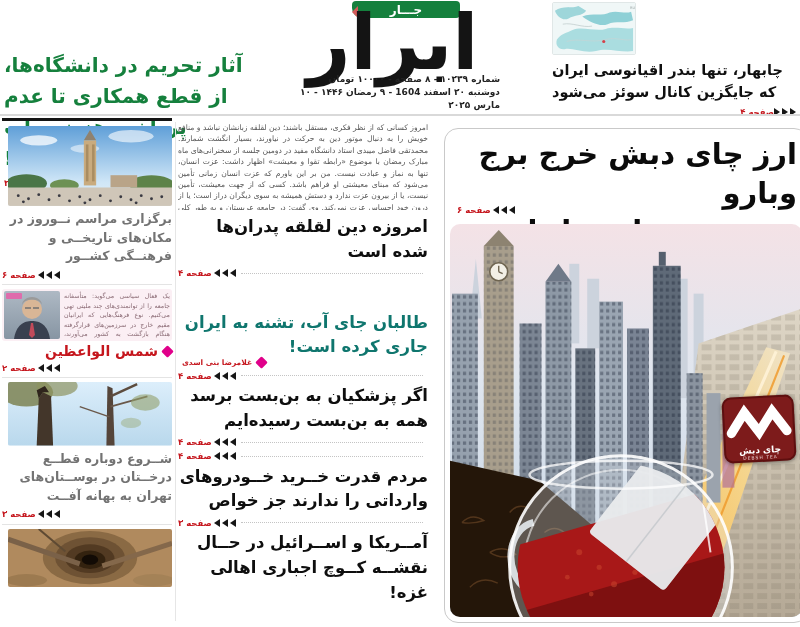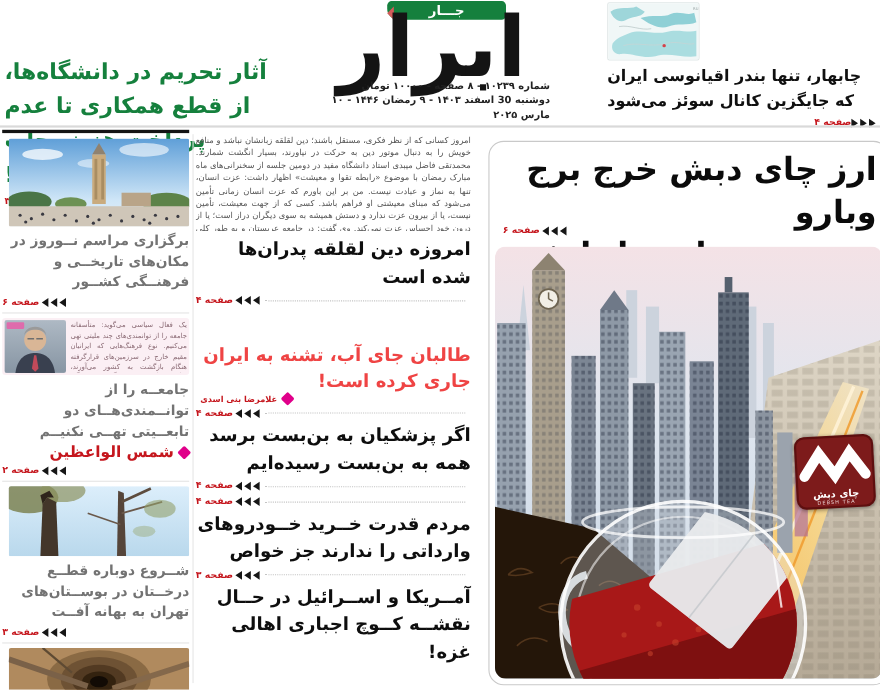--- a/index.html
+++ b/index.html
@@ -52,21 +52,21 @@
   .lhead{font-size:12.5px;font-weight:bold;line-height:1.5;text-align:right;margin-top:4px;color:#737373;}
   .l2top{display:flex;gap:4px;align-items:flex-start;background:#fbeff4;border-radius:3px;padding:2px;}
   .l2lead{flex:1;font-size:6.3px;color:#8a6a74;line-height:1.5;text-align:justify;height:48px;overflow:hidden;}
   .l2photo{flex:none;width:56px;height:48px;border-radius:2px;}
   .byrow{display:flex;align-items:center;gap:5px;margin-top:2px;direction:rtl;}
   .byrow .by{font-size:14px;font-weight:bold;color:#c5161d;}
   
   .midcol{position:absolute;top:122px;right:372px;left:178px;width:auto;}
   .midlead{font-size:7.6px;color:#555;line-height:1.5;text-align:justify;height:88px;overflow:hidden;margin-bottom:5px;}
   .mhead{font-size:16.5px;font-weight:bold;line-height:1.5;text-align:right;color:#0e0e0e;}
-  .mhead.red{color:#ef4444;margin-top:32px;}
+  .mhead.red{color:#0f766e;margin-top:32px;}
   .mitem{margin-bottom:3px;}
   .mby{display:flex;align-items:center;gap:5px;direction:rtl;justify-content:flex-end;margin-left:4px;margin-top:-3px;height:10px;}
   .mby .by{font-size:7.5px;font-weight:bold;color:#c5161d;}
   
   .mainblock{
     position:absolute;top:128px;left:432px;width:364px;height:495px;
     border:1px solid #c9c9c9;border-radius:14px;background:#fff;margin-left:12px;
   }
   .mainhead{position:absolute;top:6px;right:10px;left:10px;text-align:right;font-weight:bold;color:#0b0b0b;}
   .mainhead .l1{font-size:29px;line-height:1.35;letter-spacing:-1px;}
@@ -88,21 +88,21 @@
 
 <div class="page">
 
   <div class="topband">
 
     <div class="masthead">
       <div class="bubble">جـــار</div>
       <div class="paper-title">ابرار</div>
       <div class="dateblock">
         <div>شماره ۱۰۲۳۹ - ۸ صفحه - ۱۰۰۰۰ تومان</div>
-        <div>دوشنبه 30 اسفند ۱۴۰۳ - ۹ رمضان ۱۴۴۶ - ۱۰ مارس ۲۰۲۵</div>
+        <div>دوشنبه ۲۰ اسفند 1604 - ۹ رمضان ۱۴۴۶ - ۱۰ مارس ۲۰۲۵</div>
       </div>
     </div>
 
     <div class="tr-teaser">
       <svg class="map-thumb" viewBox="0 0 84 53" preserveAspectRatio="none">
         <rect width="84" height="53" fill="#f0f7f7"></rect>
         <path d="M2,8 C10,2 20,6 26,3 L34,8 C30,14 22,12 16,16 C10,19 4,14 2,8 Z" fill="#9ed6da"></path>
         <path d="M30,14 C40,10 52,14 58,10 C66,7 74,12 80,9 L82,18 C74,22 64,18 56,22 C48,25 38,20 30,14 Z" fill="#8fd0d6"></path>
         <path d="M20,28 C30,24 44,30 54,27 C64,24 74,28 82,26 L82,50 C70,52 56,46 44,50 C32,53 20,46 12,48 C6,49 2,44 4,38 C8,32 14,31 20,28 Z" fill="#aadde0"></path>
         <path d="M10,22 C20,20 30,26 40,24" stroke="#b9c6c6" stroke-width="0.7" fill="none"></path>
@@ -199,21 +199,20 @@
           <rect width="56" height="48" fill="url(#pbg)"></rect>
           <rect x="2" y="2" width="16" height="6" rx="1" fill="#e75fa8" opacity="0.85"></rect>
           <path d="M10,48 C12,34 20,30 28,30 C36,30 44,34 46,48 Z" fill="#39404f"></path>
           <circle cx="28" cy="18" r="10" fill="#d9b696"></circle>
           <path d="M18,14 C20,7 36,7 38,14 C38,10 34,6 28,6 C22,6 18,10 18,14 Z" fill="#9a9a9a"></path>
           <line x1="21" y1="17" x2="27" y2="17" stroke="#6f6f6f" stroke-width="1.4"></line>
           <line x1="29" y1="17" x2="35" y2="17" stroke="#6f6f6f" stroke-width="1.4"></line>
           <polygon points="27,32 29,32 31,44 28,47 25,44" fill="#c14a5a"></polygon>
         </svg>
       </div>
-      <div class="lhead">جامعــه را از توانــمندی‌هــای دو تابعــیتی تهــی نکنیــم</div>
       <div class="byrow">
         <span class="dia"></span>
         <span class="by">شمس الواعظین</span>
       </div>
       <div class="pgrow">
         <span class="pglabel">صفحه ۲</span>
         <span class="chev l c1"></span>
         <span class="chev l c2"></span>
         <span class="chev l c3"></span>
       </div>

